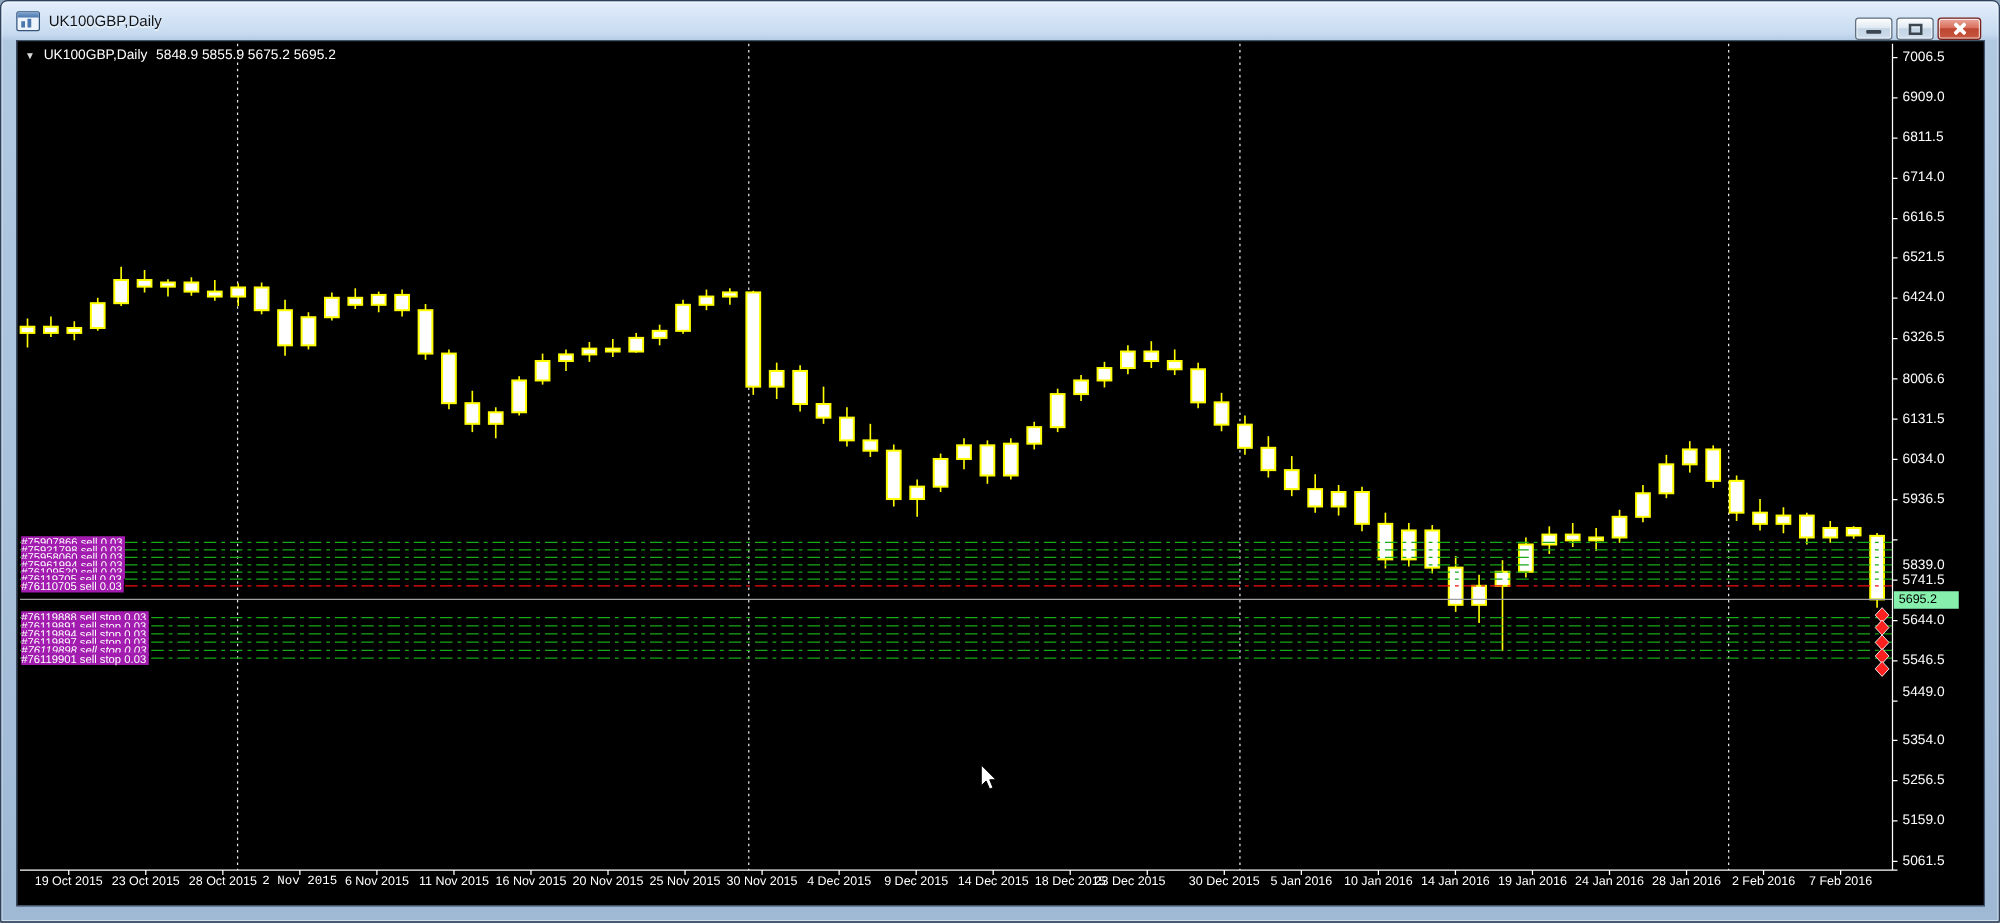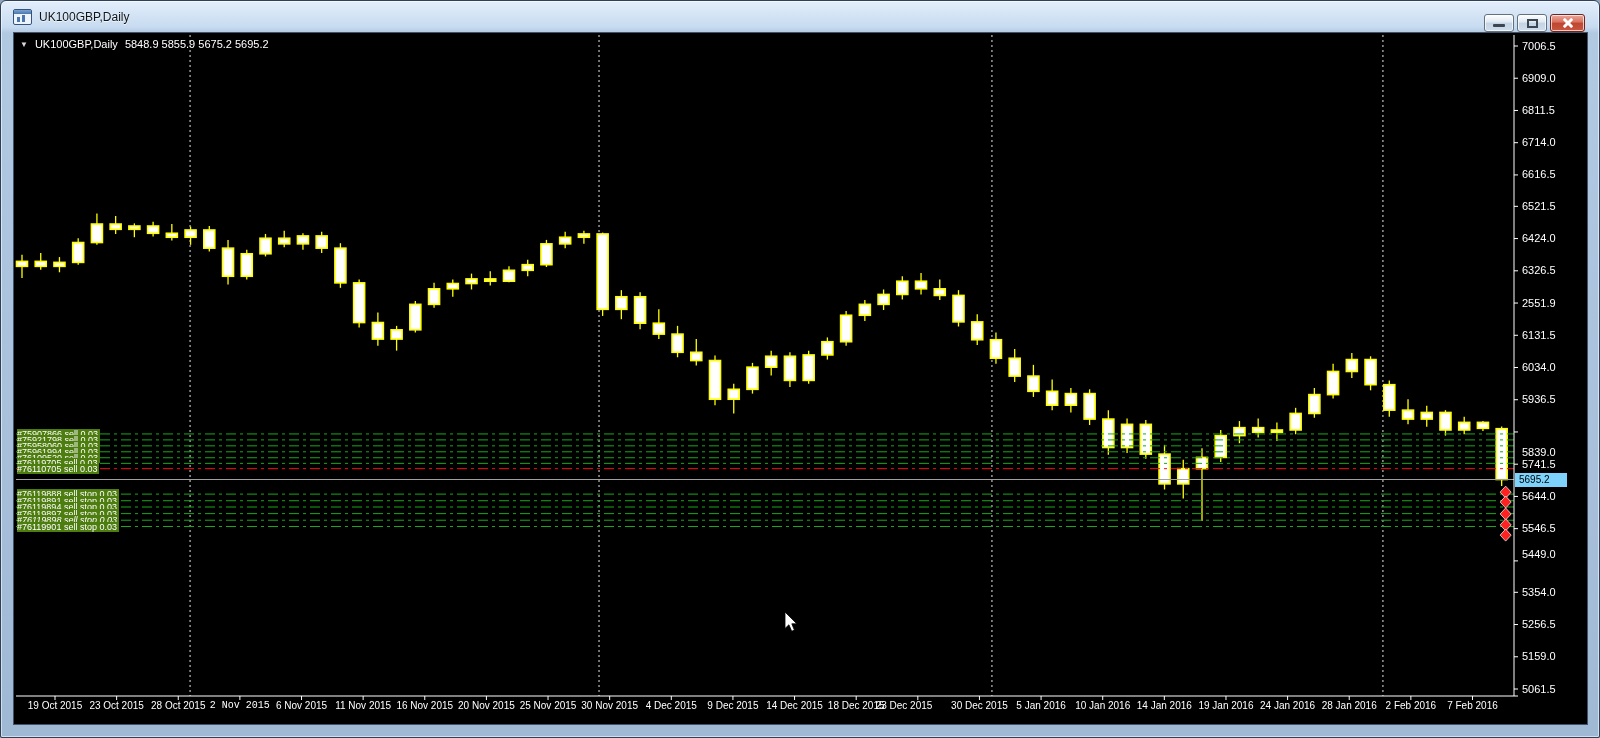--- a/index.html
+++ b/index.html
@@ -28,23 +28,23 @@
   
   .chart-area{position:absolute;left:12px;top:31px;width:1573px;height:691px;background:#000;
     border:1px solid #41536a;box-sizing:content-box;}
   .chart-area svg{position:absolute;left:0;top:0;}
   .chart-header{position:absolute;left:6px;top:5px;display:flex;align-items:center;gap:7px;
     font-size:11px;color:#fff;z-index:5;}
   .chart-header .dd{font-size:8px;color:#d8d8d8;}
   .price-label{position:absolute;left:1508px;font-size:11px;color:#fff;white-space:nowrap;z-index:4;}
   .date-label{position:absolute;top:667px;width:76px;text-align:center;font-size:10px;color:#fff;
     white-space:nowrap;z-index:4;}
-  .order-label{position:absolute;left:3px;font-size:9px;color:#fff;background:#4d7c0f;
+  .order-label{position:absolute;left:3px;font-size:9px;color:#fff;background:#a21caf;
     white-space:nowrap;z-index:6;padding-right:2px;line-height:10px;}
-  .price-badge{position:absolute;left:1501px;width:52px;height:14px;background:#7dd3fc;color:#000;
+  .price-badge{position:absolute;left:1501px;width:52px;height:14px;background:#86efac;color:#000;
     font-size:10px;line-height:14px;padding-left:4px;z-index:7;box-sizing:border-box;}
 </style>
 </head>
 <body>
 
 <div class="window">
   <div class="titlebar">
     <span class="win-icon">
       <span class="cap"></span>
         <span class="b1"></span>
@@ -308,21 +308,21 @@
 
     <div id="price-labels">
         <div class="price-label" style="top: 6.5px;">7006.5</div>
         <div class="price-label" style="top: 38.7326px;">6909.0</div>
         <div class="price-label" style="top: 70.9653px;">6811.5</div>
         <div class="price-label" style="top: 103.198px;">6714.0</div>
         <div class="price-label" style="top: 135.431px;">6616.5</div>
         <div class="price-label" style="top: 166.837px;">6521.5</div>
         <div class="price-label" style="top: 199.069px;">6424.0</div>
         <div class="price-label" style="top: 231.302px;">6326.5</div>
-        <div class="price-label" style="top: 263.535px;">2551.9</div>
+        <div class="price-label" style="top: 263.535px;">8006.6</div>
         <div class="price-label" style="top: 295.767px;">6131.5</div>
         <div class="price-label" style="top: 328px;">6034.0</div>
         <div class="price-label" style="top: 360.233px;">5936.5</div>
         <div class="price-label" style="top: 413px;">5839.0</div>
         <div class="price-label" style="top: 424.698px;">5741.5</div>
         <div class="price-label" style="top: 456.931px;">5644.0</div>
         <div class="price-label" style="top: 489.163px;">5546.5</div>
         <div class="price-label" style="top: 515px;">5449.0</div>
         <div class="price-label" style="top: 552.802px;">5354.0</div>
         <div class="price-label" style="top: 585.035px;">5256.5</div>

